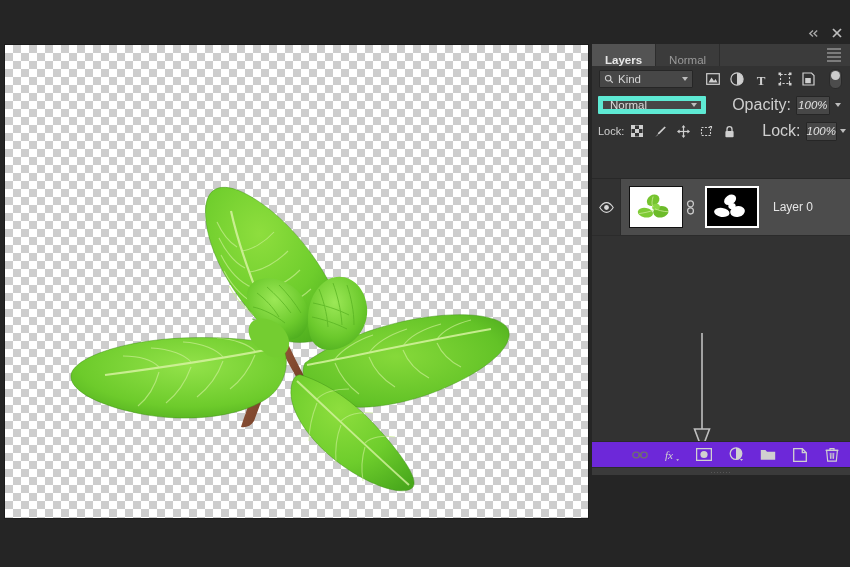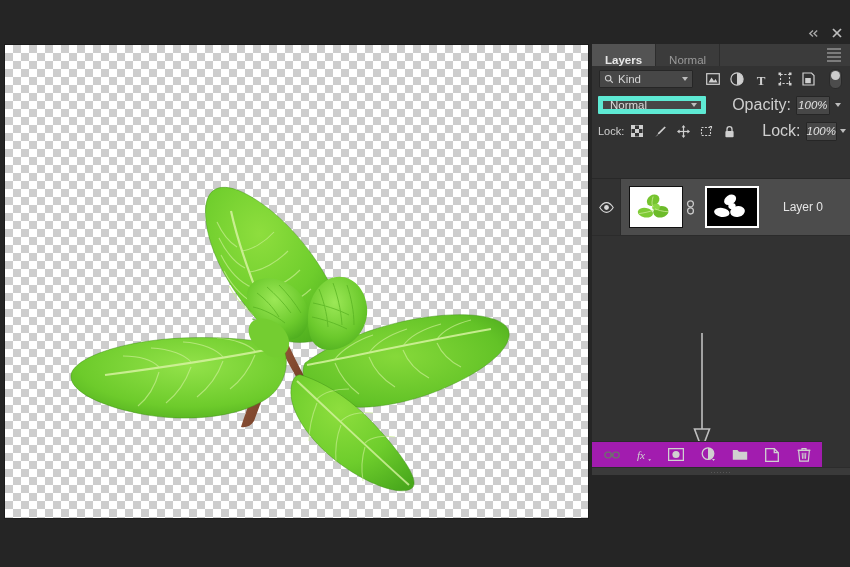--- a/index.html
+++ b/index.html
@@ -302,42 +302,42 @@
   .thumb.mask { background: #000000; }
   .link-chain {
     width: 14px;
     display: flex;
     align-items: center;
     justify-content: center;
     color: #c9c9c9;
     flex: none;
   }
   .layer-name {
-    margin-left: 24px;
+    margin-left: 14px;
     color: #e6e6e6;
     font-size: 12px;
   }
 
   
   #arrow-annotation {
     position: absolute;
     left: 95px;
     top: 152px;
     width: 30px;
     height: 120px;
     pointer-events: none;
   }
 
   
   #panel-bottom {
     position: absolute;
     left: 0; top: 375px;
-    width: 230px;
+    width: 258px;
     height: 26px;
-    background: #a21caf;
+    background: #6d28d9;
     border-top: 1px solid #2a2a2a;
     display: flex;
     align-items: center;
     justify-content: flex-end;
     padding-right: 10px;
     box-sizing: border-box;
     gap: 16px;
   }
   .bicon {
     width: 16px; height: 16px;

